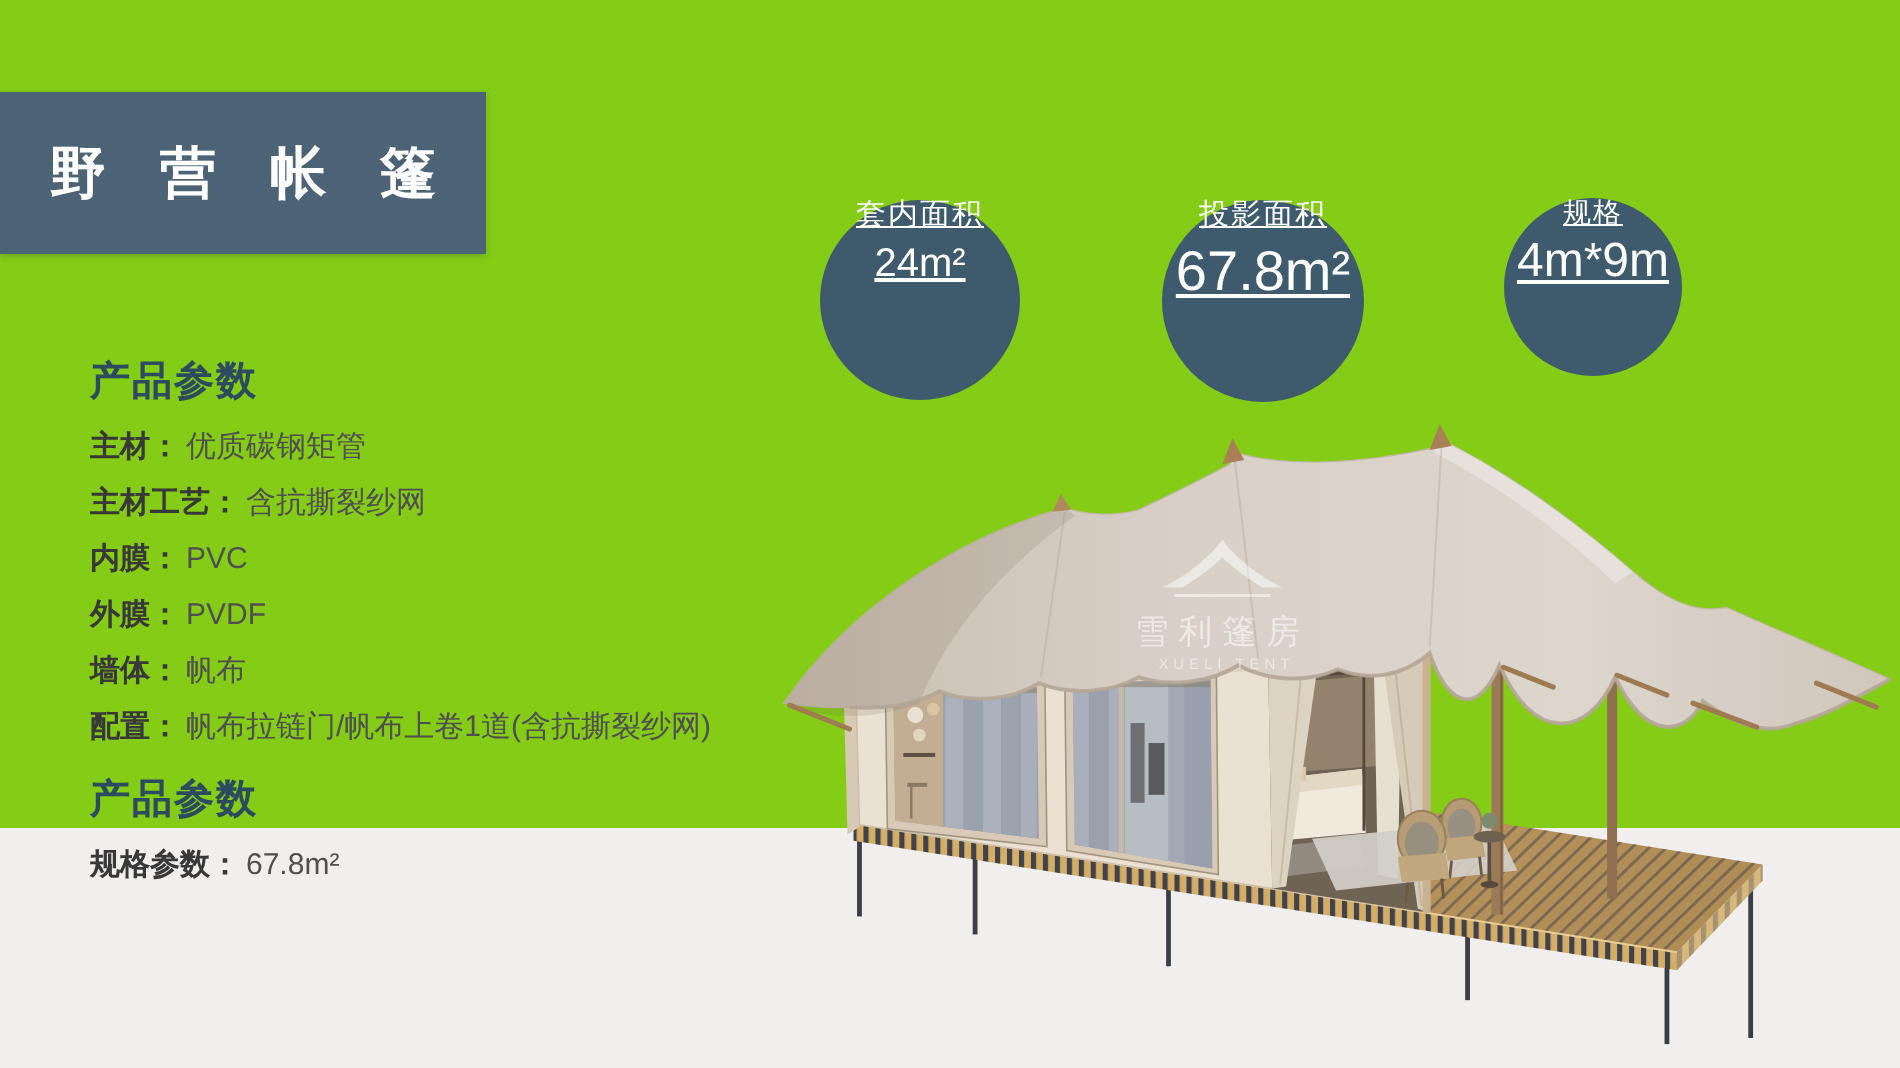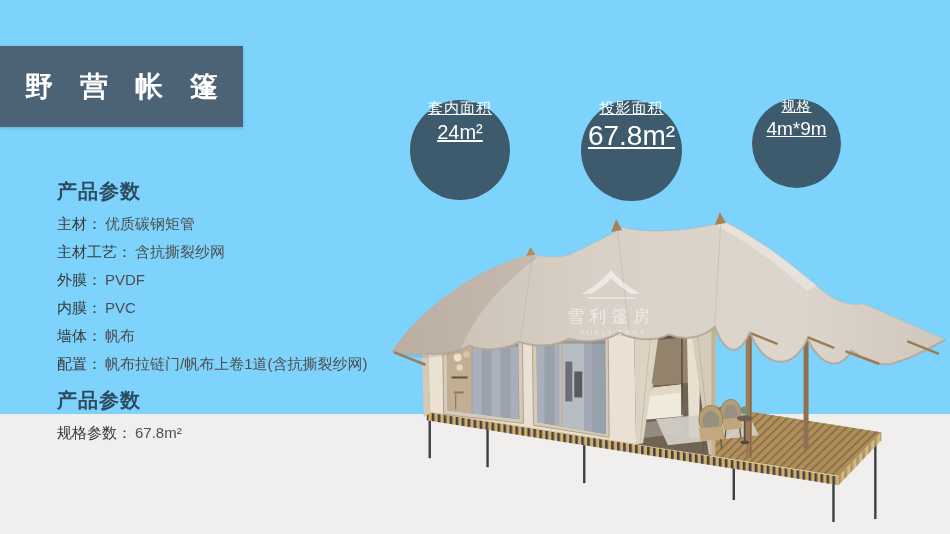--- a/index.html
+++ b/index.html
@@ -2,21 +2,21 @@
 <html lang="zh"><head>
 <meta charset="utf-8">
 <title>野营帐篷</title>
 <style>
   html,body{margin:0;padding:0;}
   body{
     width:950px;height:534px;overflow:hidden;
     background:#f0efee;
     font-family:"Liberation Sans","DejaVu Sans",sans-serif;
   }
-  .stage{position:relative;width:950px;height:414px;background:#7dd3fc;}
+  .stage{position:relative;width:950px;height:414px;background:#84cc16;}
 
   
   .title-box{
     position:absolute;left:0;top:46px;width:243px;height:81px;
     background:#4c6376;color:#ffffff;
     display:flex;align-items:center;justify-content:center;
     font-size:28px;font-weight:bold;
     letter-spacing:27px;padding-left:27px;box-sizing:border-box;
     box-shadow:0 1px 3px rgba(40,55,70,0.25);
     white-space:nowrap;
@@ -30,34 +30,34 @@
     text-align:center;
     text-decoration:underline;
   }
   .badge .bl{font-size:15px;letter-spacing:1px;line-height:1;margin-bottom:7px;}
   .badge .bv{font-size:20px;font-weight:400;line-height:1;white-space:nowrap;}
   .b1{left:410px;top:100px;width:100px;height:100px;}
   .b2{left:581px;top:100px;width:101px;height:101px;}
   .b3{left:752px;top:99px;width:89px;height:89px;}
   .b2 .bv{font-size:28px;}
   .b3 .bl{font-size:14px;margin-bottom:6px;}
-  .b3 .bv{font-size:19px;}
-
-  
-  .section{position:absolute;left:57px;width:335px;}
+  .b3 .bv{font-size:24px;}
+
+  
+  .section{position:absolute;left:45px;width:335px;}
   .sec-product{top:179px;}
   .sec-spec{top:388px;}
   .sec-h{
     font-size:20px;font-weight:bold;color:#2d4b60;
     letter-spacing:1px;margin:0 0 7px 0;line-height:1.2;
   }
   .param{
     font-size:15px;line-height:28px;color:#4f4f4f;white-space:nowrap;
   }
-  .param b{color:#383838;font-weight:normal;margin-right:3px;}
+  .param b{color:#383838;font-weight:bold;margin-right:3px;}
 
   
   .tent{position:absolute;left:378px;top:212px;width:572px;height:319px;}
 </style>
 </head>
 <body>
 
 <div class="stage">
 
   <div class="title-box">野营帐篷</div>
@@ -72,22 +72,22 @@
   </div>
   <div class="badge b3">
     <div class="bl">规格</div>
     <div class="bv">4m*9m</div>
   </div>
 
   <div class="section sec-product">
     <div class="sec-h">产品参数</div>
     <div class="param"><b>主材：</b><span>优质碳钢矩管</span></div>
     <div class="param"><b>主材工艺：</b><span>含抗撕裂纱网</span></div>
+    <div class="param"><b>内膜：</b><span>PVC</span></div>
     <div class="param"><b>外膜：</b><span>PVDF</span></div>
-    <div class="param"><b>内膜：</b><span>PVC</span></div>
     <div class="param"><b>墙体：</b><span>帆布</span></div>
     <div class="param"><b>配置：</b><span>帆布拉链门/帆布上卷1道(含抗撕裂纱网)</span></div>
   </div>
 
   <div class="section sec-spec">
     <div class="sec-h">产品参数</div>
     <div class="param"><b>规格参数：</b><span>67.8m²</span></div>
   </div>
 
   <svg class="tent" viewBox="0 0 570 320" aria-hidden="true">

